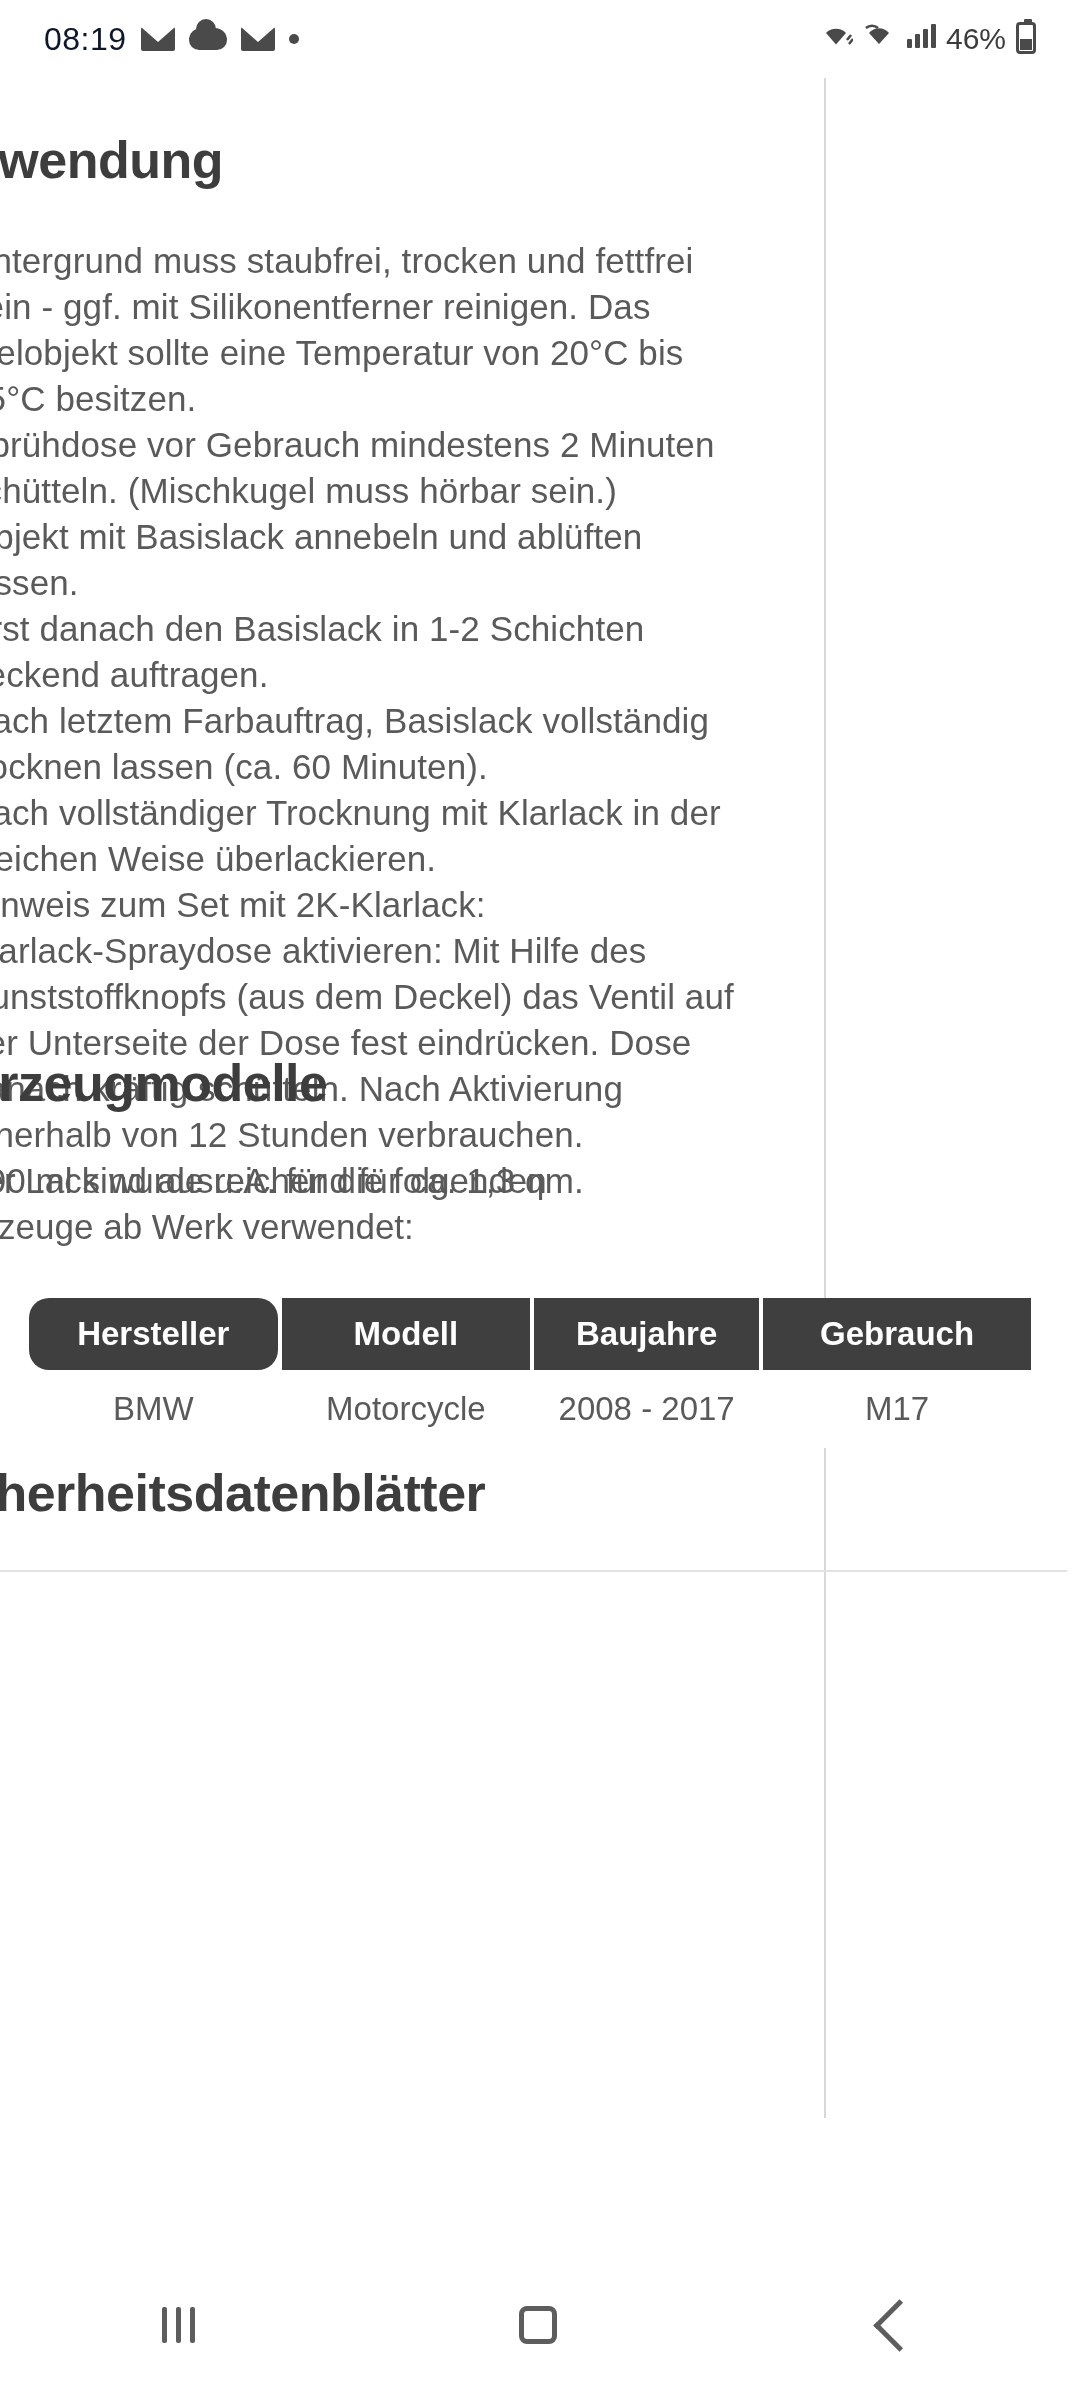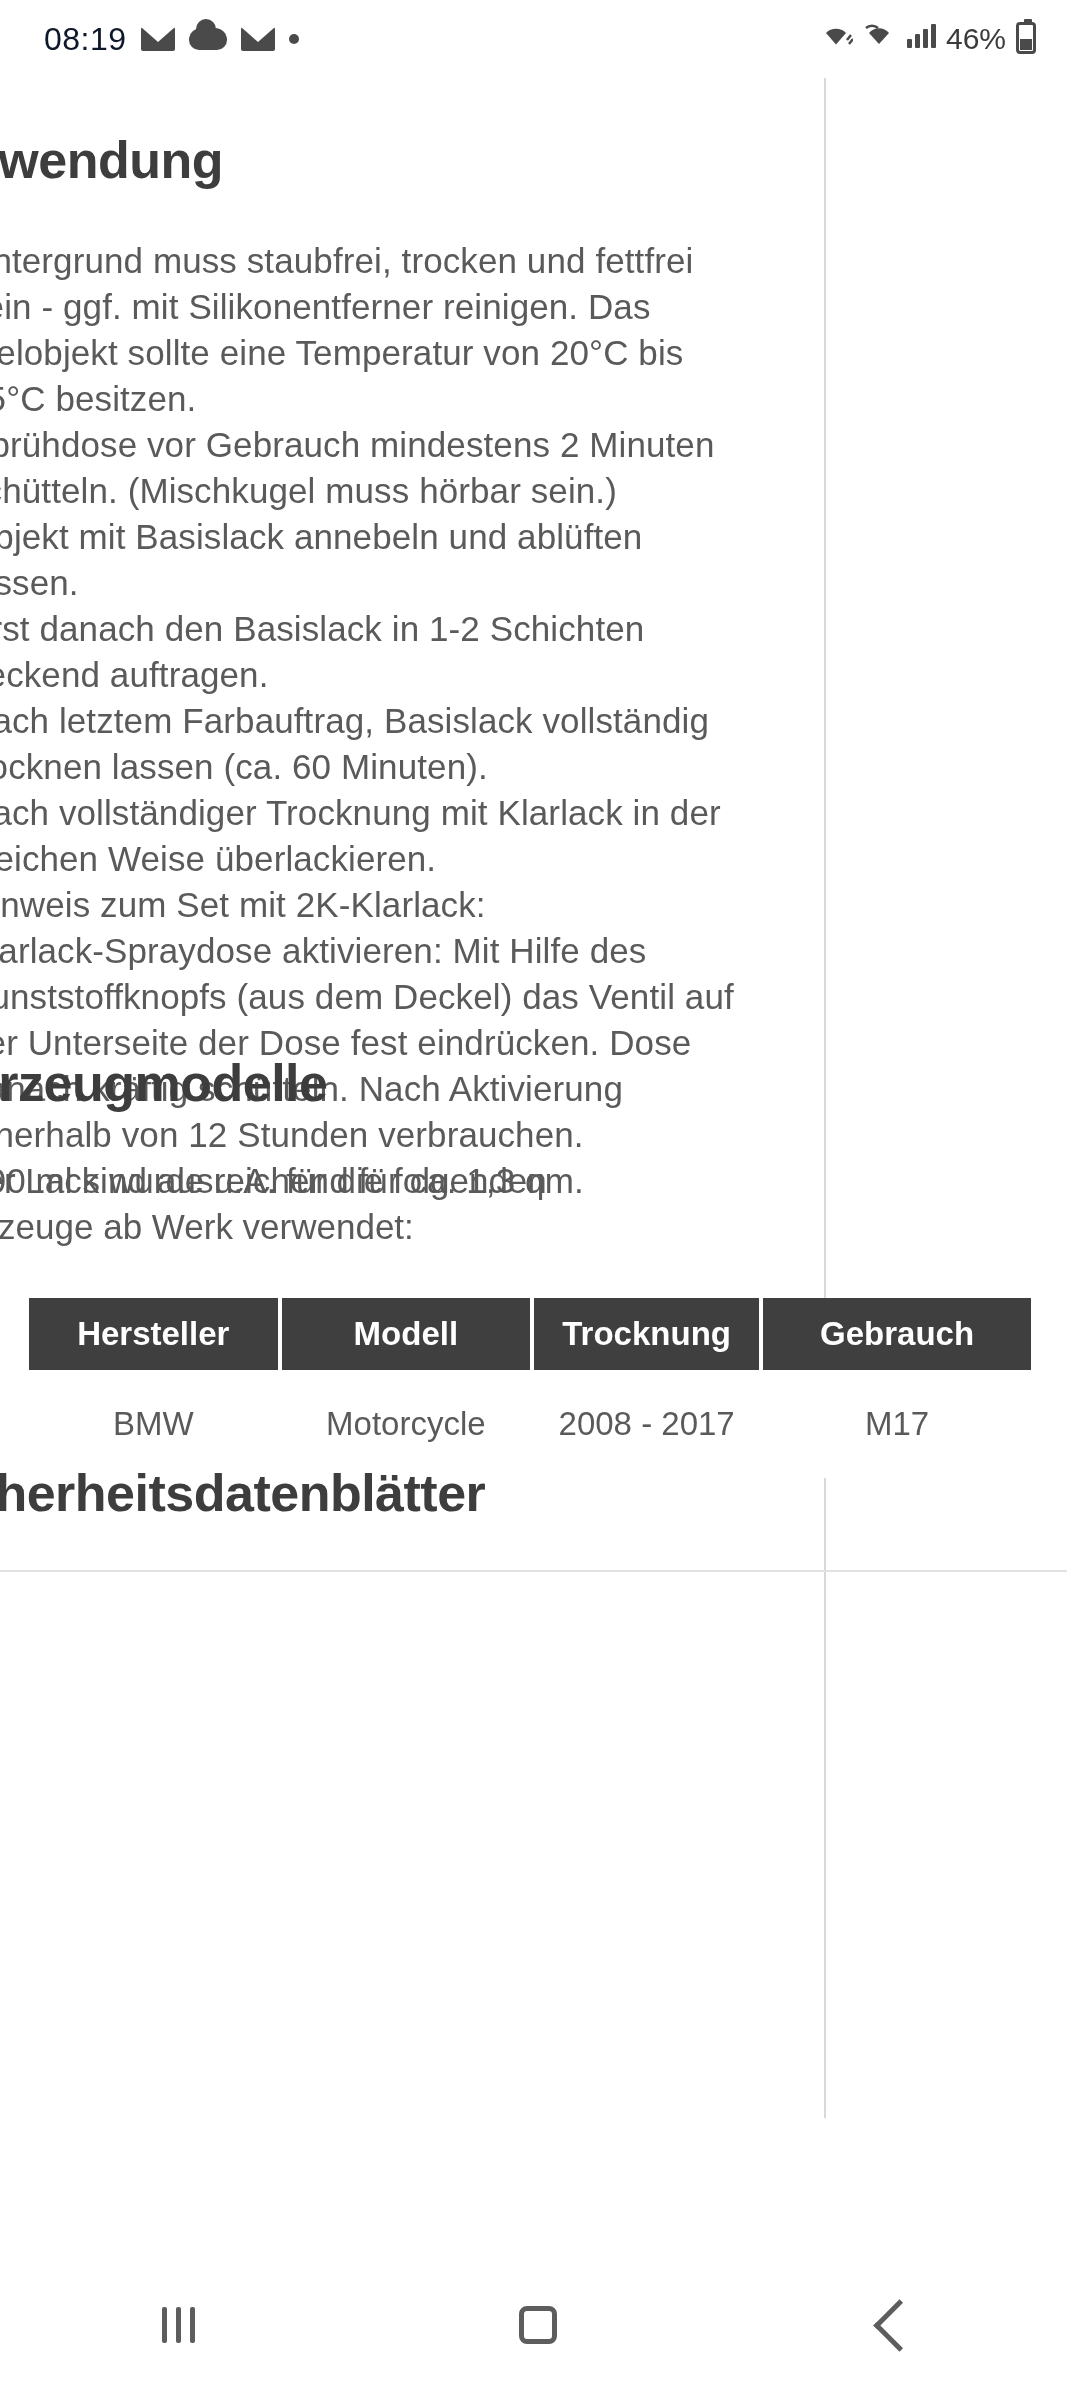--- a/index.html
+++ b/index.html
@@ -207,25 +207,25 @@
     font-size: 33px;
     font-weight: bold;
     padding: 17px 10px;
     text-align: center;
     white-space: nowrap;
   }
   table.models td {
     background: #ffffff;
     color: #5a5a5a;
     font-size: 33px;
-    padding: 32px 10px;
+    padding: 17px 10px;
     text-align: center;
     line-height: 44px;
   }
-  th.c1, td.c1 { width: 212px; }
+  th.c1, td.c1 { width: 212px; border-radius: 20px; }
   th.c2, td.c2 { width: 212px; margin-top: 37px; }
   th.c3, td.c3 { width: 190px; }
   th.c4, td.c4 { width: 230px; }
   .h-sicherheit {
     position: absolute;
     left: 0; top: 1385px;
   }
   .hr-bottom {
     position: absolute;
     left: 0; top: 1492px;
@@ -324,21 +324,21 @@
     <h2 class="section h-modelle">hrzeugmodelle</h2>
 
     <div class="intro-text" style="white-space: pre-line;">ser Lack wurde u.A. für die folgenden
 hrzeuge ab Werk verwendet:</div>
 
     <table class="models">
       <thead>
         <tr>
           <th class="c1">Hersteller</th>
           <th class="c2">Modell</th>
-          <th class="c3">Trocknung</th>
+          <th class="c3">Baujahre</th>
           <th class="c4">Gebrauch</th>
         </tr>
       </thead>
       <tbody>
         <tr>
           <td class="c1">BMW</td>
           <td class="c2">Motorcycle</td>
           <td class="c3">2008 - 2017</td>
           <td class="c4">M17</td>
         </tr>

